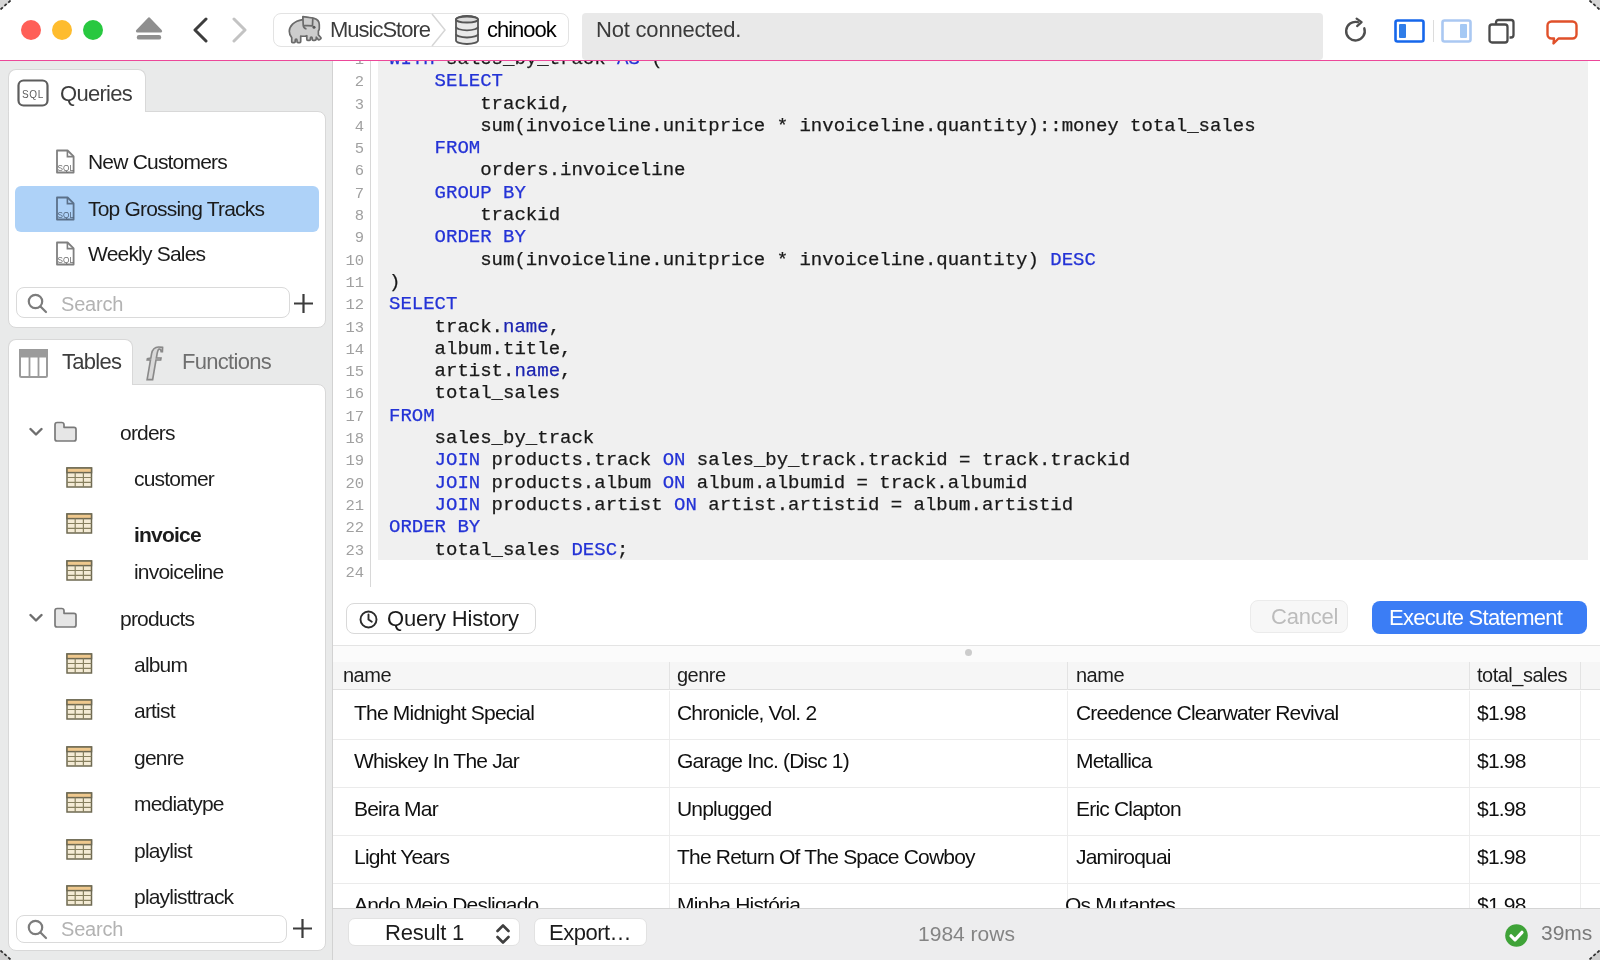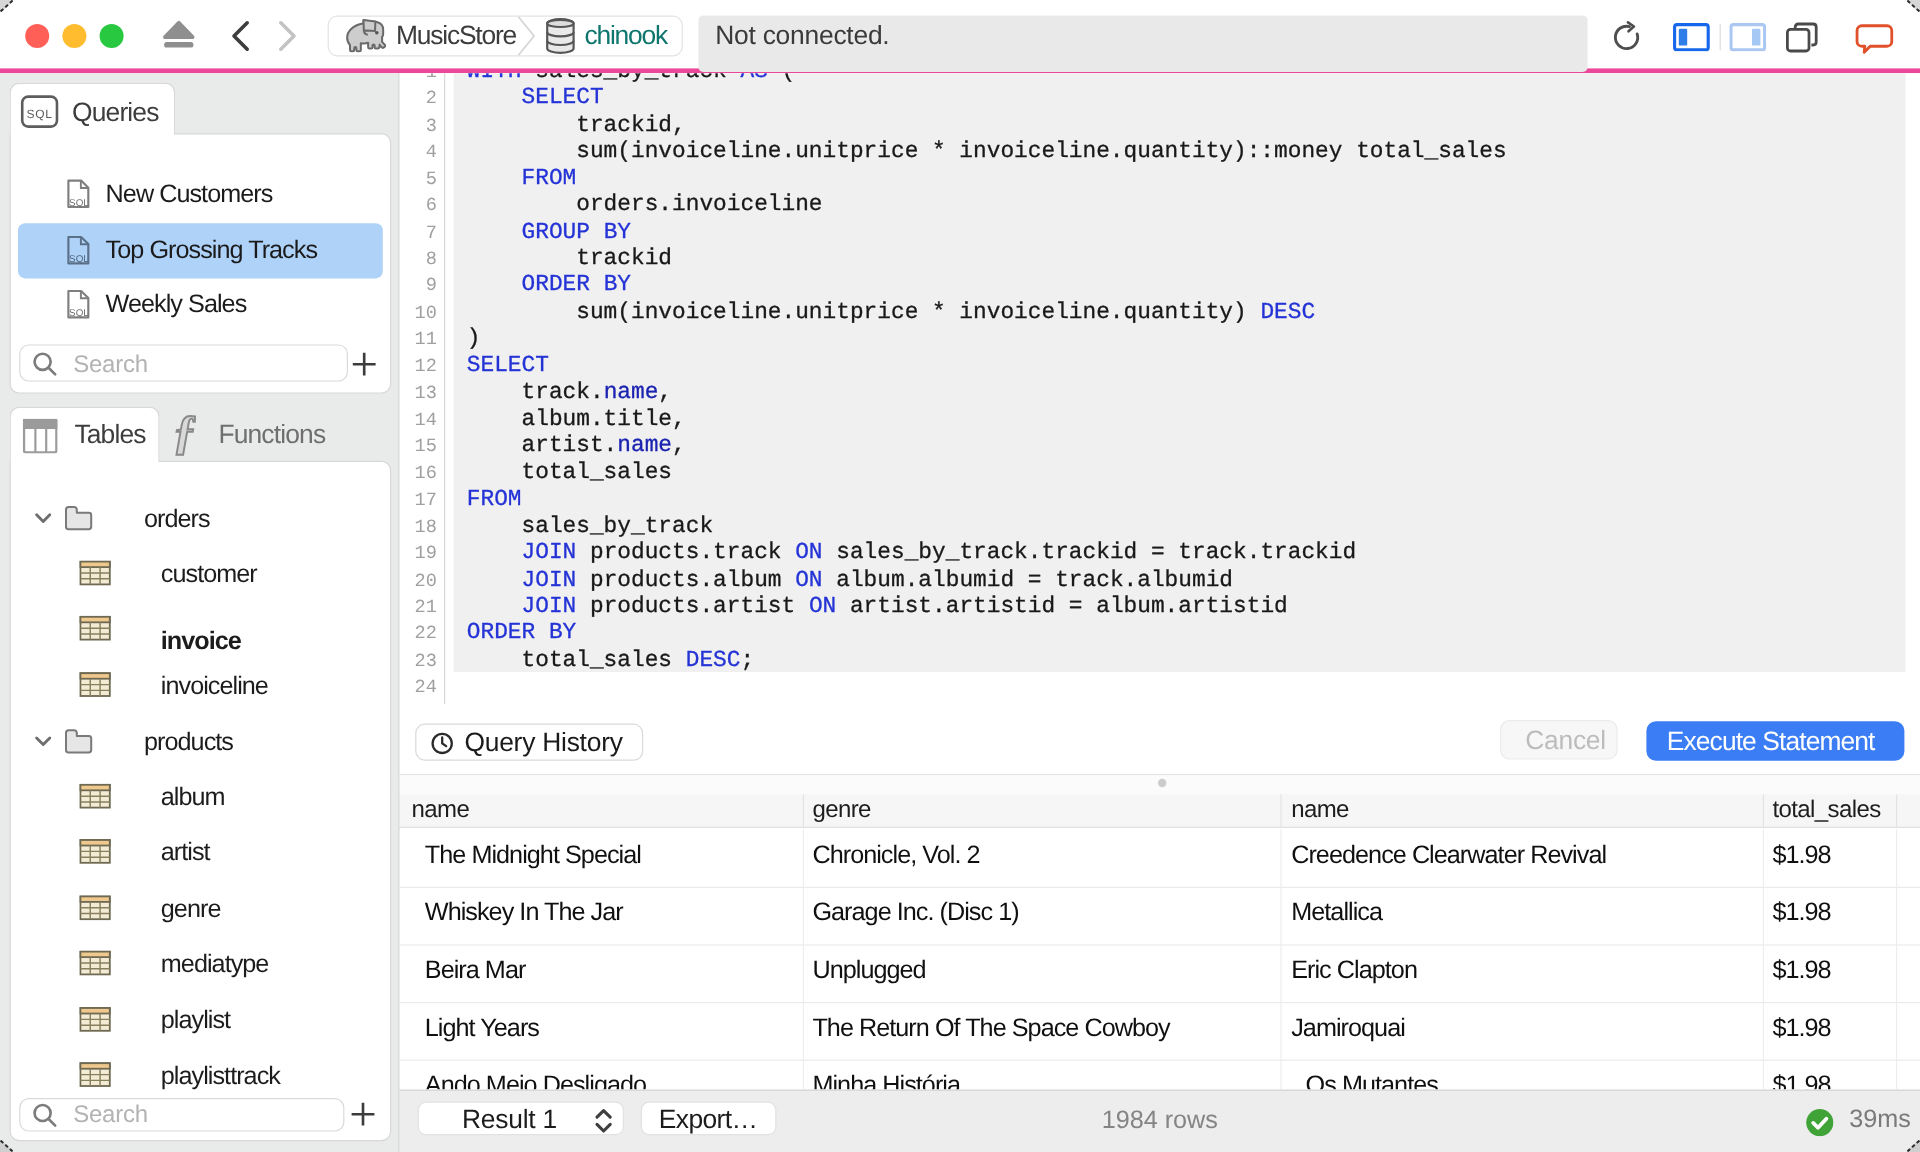--- a/index.html
+++ b/index.html
@@ -1,21 +1,21 @@
 <!DOCTYPE html>
 <html><head>
 <meta charset="utf-8">
 <style>
   * { margin:0; padding:0; box-sizing:border-box; }
   html,body { width:1600px; height:960px; overflow:hidden; }
   body { font-family:"Liberation Sans", sans-serif; position:relative; background:#fff; }
   .abs { position:absolute; }
 
   
-  #toolbar { left:0; top:0; width:1600px; height:61px; background:#fff; border-bottom:4px solid #ec4899; }
+  #toolbar { left:0; top:0; width:1600px; height:61px; background:#fff; border-bottom:1px solid #ec4899; }
   .tl { width:20px; height:20px; border-radius:50%; top:20px; }
   #crumb { left:273px; top:13px; width:296px; height:34px; background:#fff; border:1px solid #e3e3e3; border-radius:8px; }
   .lbl { font-size:22px; color:#3c3c3c; letter-spacing:-1px; }
   #notconn { left:582px; top:13px; width:741px; height:47px; background:#e9e9e9; border-radius:4px; font-size:22px; color:#3a3a3a; line-height:34px; padding-left:14px; letter-spacing:-0.2px; }
 
   
   #sidebar { left:0; top:61px; width:333px; height:899px; background:#e9eaea; border-right:1px solid #d2d2d2; }
   .tab { background:#fff; border:1px solid #d8d8d8; border-bottom:none; border-radius:8px 8px 0 0; }
   .panel { background:#fff; border:1px solid #d8d8d8; border-radius:8px; }
   .qitem { left:15px; width:304px; height:46px; border-radius:6px; }
@@ -78,21 +78,21 @@
   <svg class="abs" style="left:430px;top:13px" width="18" height="34" viewBox="0 0 18 34">
     <path d="M2 1 L15 17 L2 33" fill="none" stroke="#d6d6d6" stroke-width="1.5"></path>
   </svg>
 
   <svg class="abs" style="left:454px;top:14px" width="26" height="32" viewBox="0 0 26 32">
     <path d="M2 5.5 C2 3.6 6.9 2 13 2 C19.1 2 24 3.6 24 5.5 L24 26.5 C24 28.4 19.1 30 13 30 C6.9 30 2 28.4 2 26.5 Z" fill="#e9e9e9" stroke="#565656" stroke-width="1.8"></path>
     <ellipse cx="13" cy="5.5" rx="11" ry="3" fill="#dcdcdc" stroke="#565656" stroke-width="1.8"></ellipse>
     <path d="M2 12.8 C2 14.7 6.9 16.3 13 16.3 C19.1 16.3 24 14.7 24 12.8" fill="none" stroke="#565656" stroke-width="1.8"></path>
     <path d="M2 20 C2 21.9 6.9 23.5 13 23.5 C19.1 23.5 24 21.9 24 20" fill="none" stroke="#565656" stroke-width="1.8"></path>
   </svg>
-  <div class="abs lbl" style="left:487px;top:17px;color:#0f766e;">chinook</div>
+  <div class="abs lbl" style="left:487px;top:17px;color:#000000;">chinook</div>
   <div class="abs" id="notconn">Not connected.</div>
 
   <svg class="abs" style="left:1343px;top:17px" width="25" height="27" viewBox="0 0 25 27">
     <path d="M21.3 11.3 A9.3 9.3 0 1 1 14.9 5.2" fill="none" stroke="#4e4e4e" stroke-width="2.4" stroke-linecap="round"></path>
     <path d="M13.6 1.6 L18.6 5.1 L14.1 9.1" fill="none" stroke="#4e4e4e" stroke-width="2.2" stroke-linecap="round" stroke-linejoin="round"></path>
   </svg>
 
   <svg class="abs" style="left:1394px;top:19px" width="31" height="24" viewBox="0 0 31 24">
     <rect x="1.5" y="1.5" width="28" height="21" rx="2" fill="none" stroke="#1667eb" stroke-width="2.6"></rect>
     <rect x="5" y="5" width="7" height="14" rx="1" fill="#2f7de8"></rect>
@@ -351,21 +351,21 @@
   <div class="cell" style="left:21px;top:106px;">Beira Mar</div>
   <div class="cell" style="left:344px;top:106px;">Unplugged</div>
   <div class="cell" style="left:743px;top:106px;">Eric Clapton</div>
   <div class="cell" style="left:1144px;top:106px;">$1.98</div>
   <div class="cell" style="left:21px;top:154px;">Light Years</div>
   <div class="cell" style="left:344px;top:154px;">The Return Of The Space Cowboy</div>
   <div class="cell" style="left:743px;top:154px;">Jamiroquai</div>
   <div class="cell" style="left:1144px;top:154px;">$1.98</div>
   <div class="cell" style="left:21px;top:202px;">Ando Meio Desligado</div>
   <div class="cell" style="left:344px;top:202px;">Minha História</div>
-  <div class="cell" style="left:755px;top:202px;text-decoration:underline;">Os Mutantes</div>
+  <div class="cell" style="left:732px;top:202px;text-decoration:underline;">Os Mutantes</div>
   <div class="cell" style="left:1144px;top:202px;">$1.98</div>
 </div>
 
 <div class="abs" id="status">
   <div class="sbtn" style="left:15px;width:172px;"></div>
   <div class="abs" style="left:52px;top:11px;font-size:22px;color:#1c1c1c;letter-spacing:-0.2px;">Result 1</div>
   <svg class="abs" style="left:160px;top:13px" width="20" height="24" viewBox="0 0 20 24">
     <path d="M4.5 9 L10 3.5 L15.5 9" fill="none" stroke="#3f3f3f" stroke-width="2.6" stroke-linecap="round" stroke-linejoin="round"></path>
     <path d="M4.5 15 L10 20.5 L15.5 15" fill="none" stroke="#3f3f3f" stroke-width="2.6" stroke-linecap="round" stroke-linejoin="round"></path>
   </svg>

